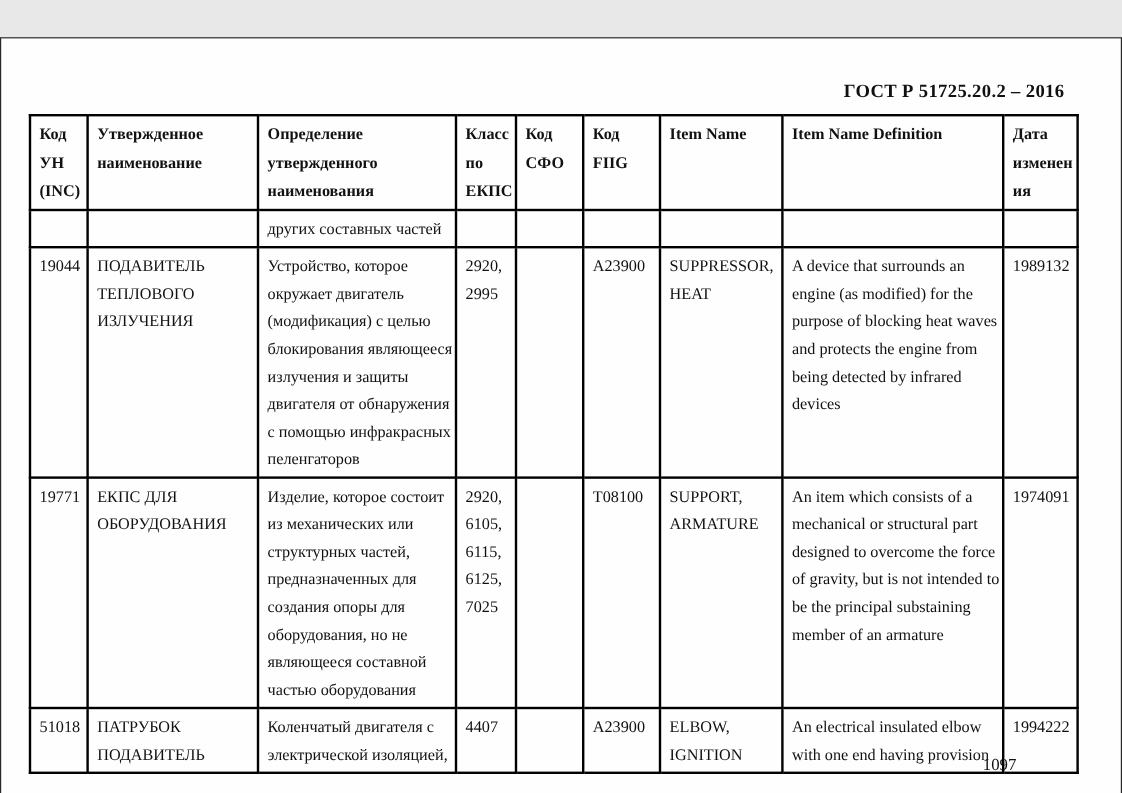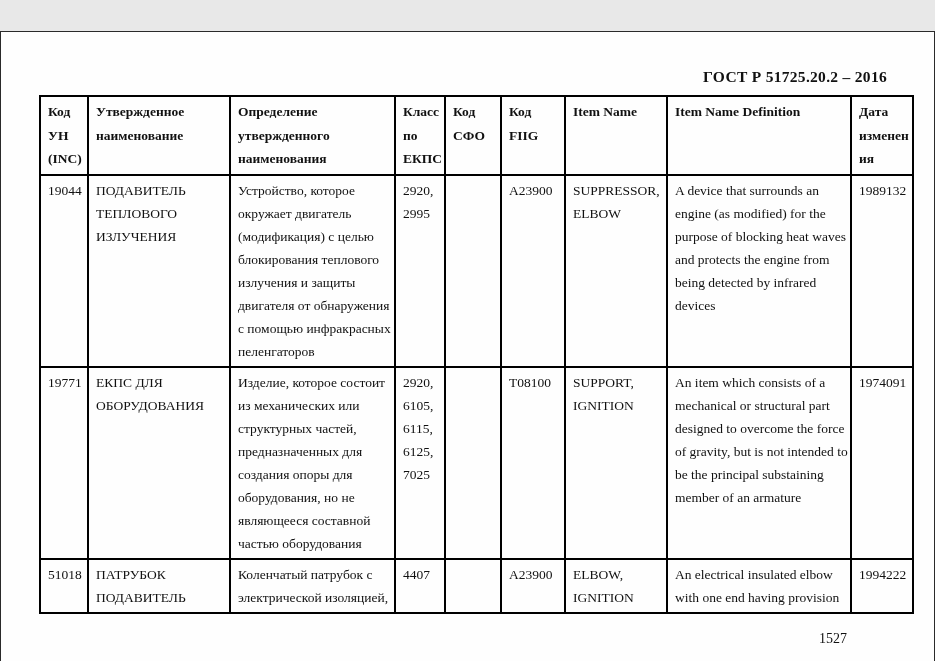--- a/index.html
+++ b/index.html
@@ -19,21 +19,21 @@
     position: absolute;
     top: 36px;
     right: 47px;
     font-size: 15.5px;
     font-weight: bold;
     letter-spacing: 0.3px;
     white-space: pre;
   }
   table.gost {
     position: absolute;
-    left: 38px;
+    left: 23px;
     top: 63px;
     width: 873px;
     border-collapse: collapse;
     table-layout: fixed;
   }
   table.gost th, table.gost td {
     border: 2px solid #000;
     vertical-align: top;
     text-align: left;
     font-size: 13.5px;
@@ -96,39 +96,50 @@
         <th>Код
 FIIG</th>
         <th>Item Name</th>
         <th>Item Name Definition</th>
         <th>Дата
 изменен
 ия</th>
       </tr>
     </thead>
     <tbody>
+      <tr class="r0">
+        <td></td>
+        <td></td>
+        <td>других составных частей</td>
+        <td></td>
+        <td></td>
+        <td></td>
+        <td></td>
+        <td></td>
+        <td></td>
+      </tr>
       <tr class="r1">
         <td>19044</td>
         <td>ПОДАВИТЕЛЬ
 ТЕПЛОВОГО
 ИЗЛУЧЕНИЯ</td>
         <td>Устройство, которое
 окружает двигатель
 (модификация) с целью
-блокирования теплового
+блокирования являющееся
 излучения и защиты
 двигателя от обнаружения
 с помощью инфракрасных
 пеленгаторов</td>
         <td>2920,
 2995</td>
         <td></td>
         <td>A23900</td>
         <td>SUPPRESSOR,
-ELBOW</td>
+HEAT</td>
         <td>A device that surrounds an
 engine (as modified) for the
 purpose of blocking heat waves
 and protects the engine from
 being detected by infrared
 devices</td>
         <td>1989132</td>
       </tr>
       <tr class="r2">
         <td>19771</td>
@@ -143,42 +154,42 @@
 являющееся составной
 частью оборудования</td>
         <td>2920,
 6105,
 6115,
 6125,
 7025</td>
         <td></td>
         <td>T08100</td>
         <td>SUPPORT,
-IGNITION</td>
+ARMATURE</td>
         <td>An item which consists of a
 mechanical or structural part
 designed to overcome the force
 of gravity, but is not intended to
 be the principal substaining
 member of an armature</td>
         <td>1974091</td>
       </tr>
       <tr class="r3">
         <td>51018</td>
         <td>ПАТРУБОК
 ПОДАВИТЕЛЬ</td>
-        <td>Коленчатый патрубок с
+        <td>Коленчатый двигателя с
 электрической изоляцией,</td>
         <td>4407</td>
         <td></td>
         <td>A23900</td>
         <td>ELBOW,
 IGNITION</td>
         <td>An electrical insulated elbow
 with one end having provision</td>
         <td>1994222</td>
       </tr>
     </tbody>
   </table>
 
-  <div class="page-number">1527</div>
+  <div class="page-number">1097</div>
 
 </div>
 
 </body></html>

